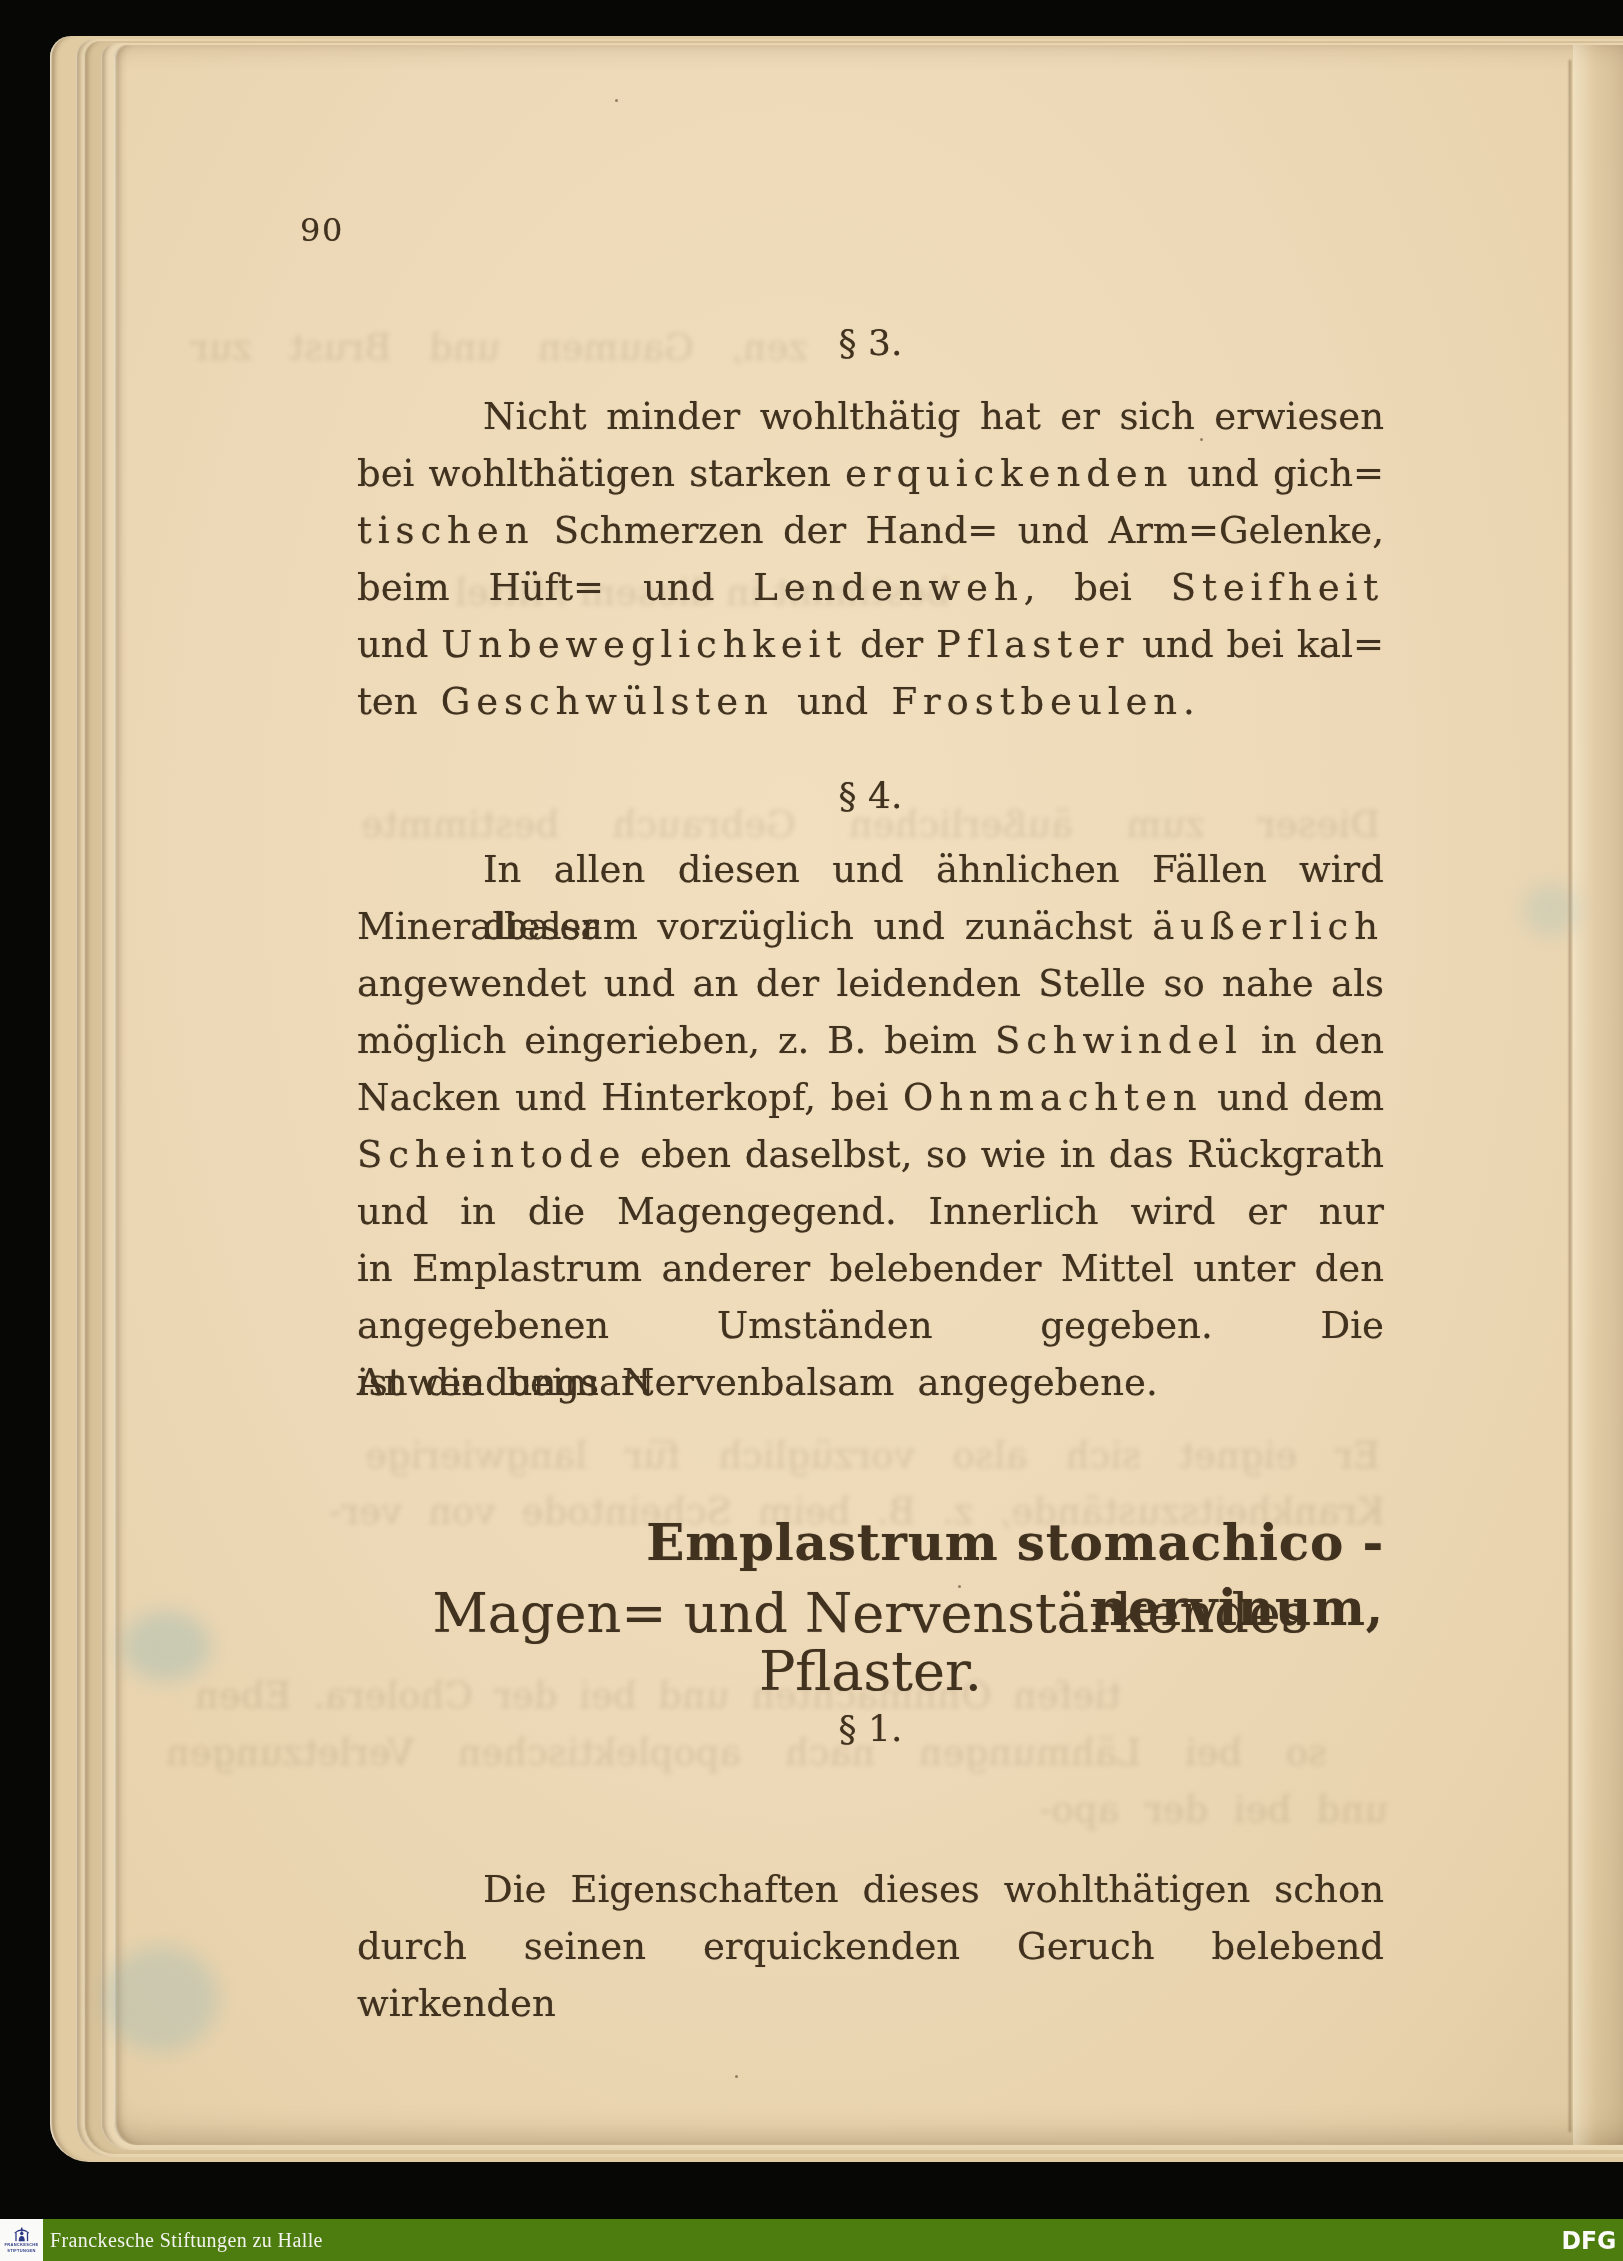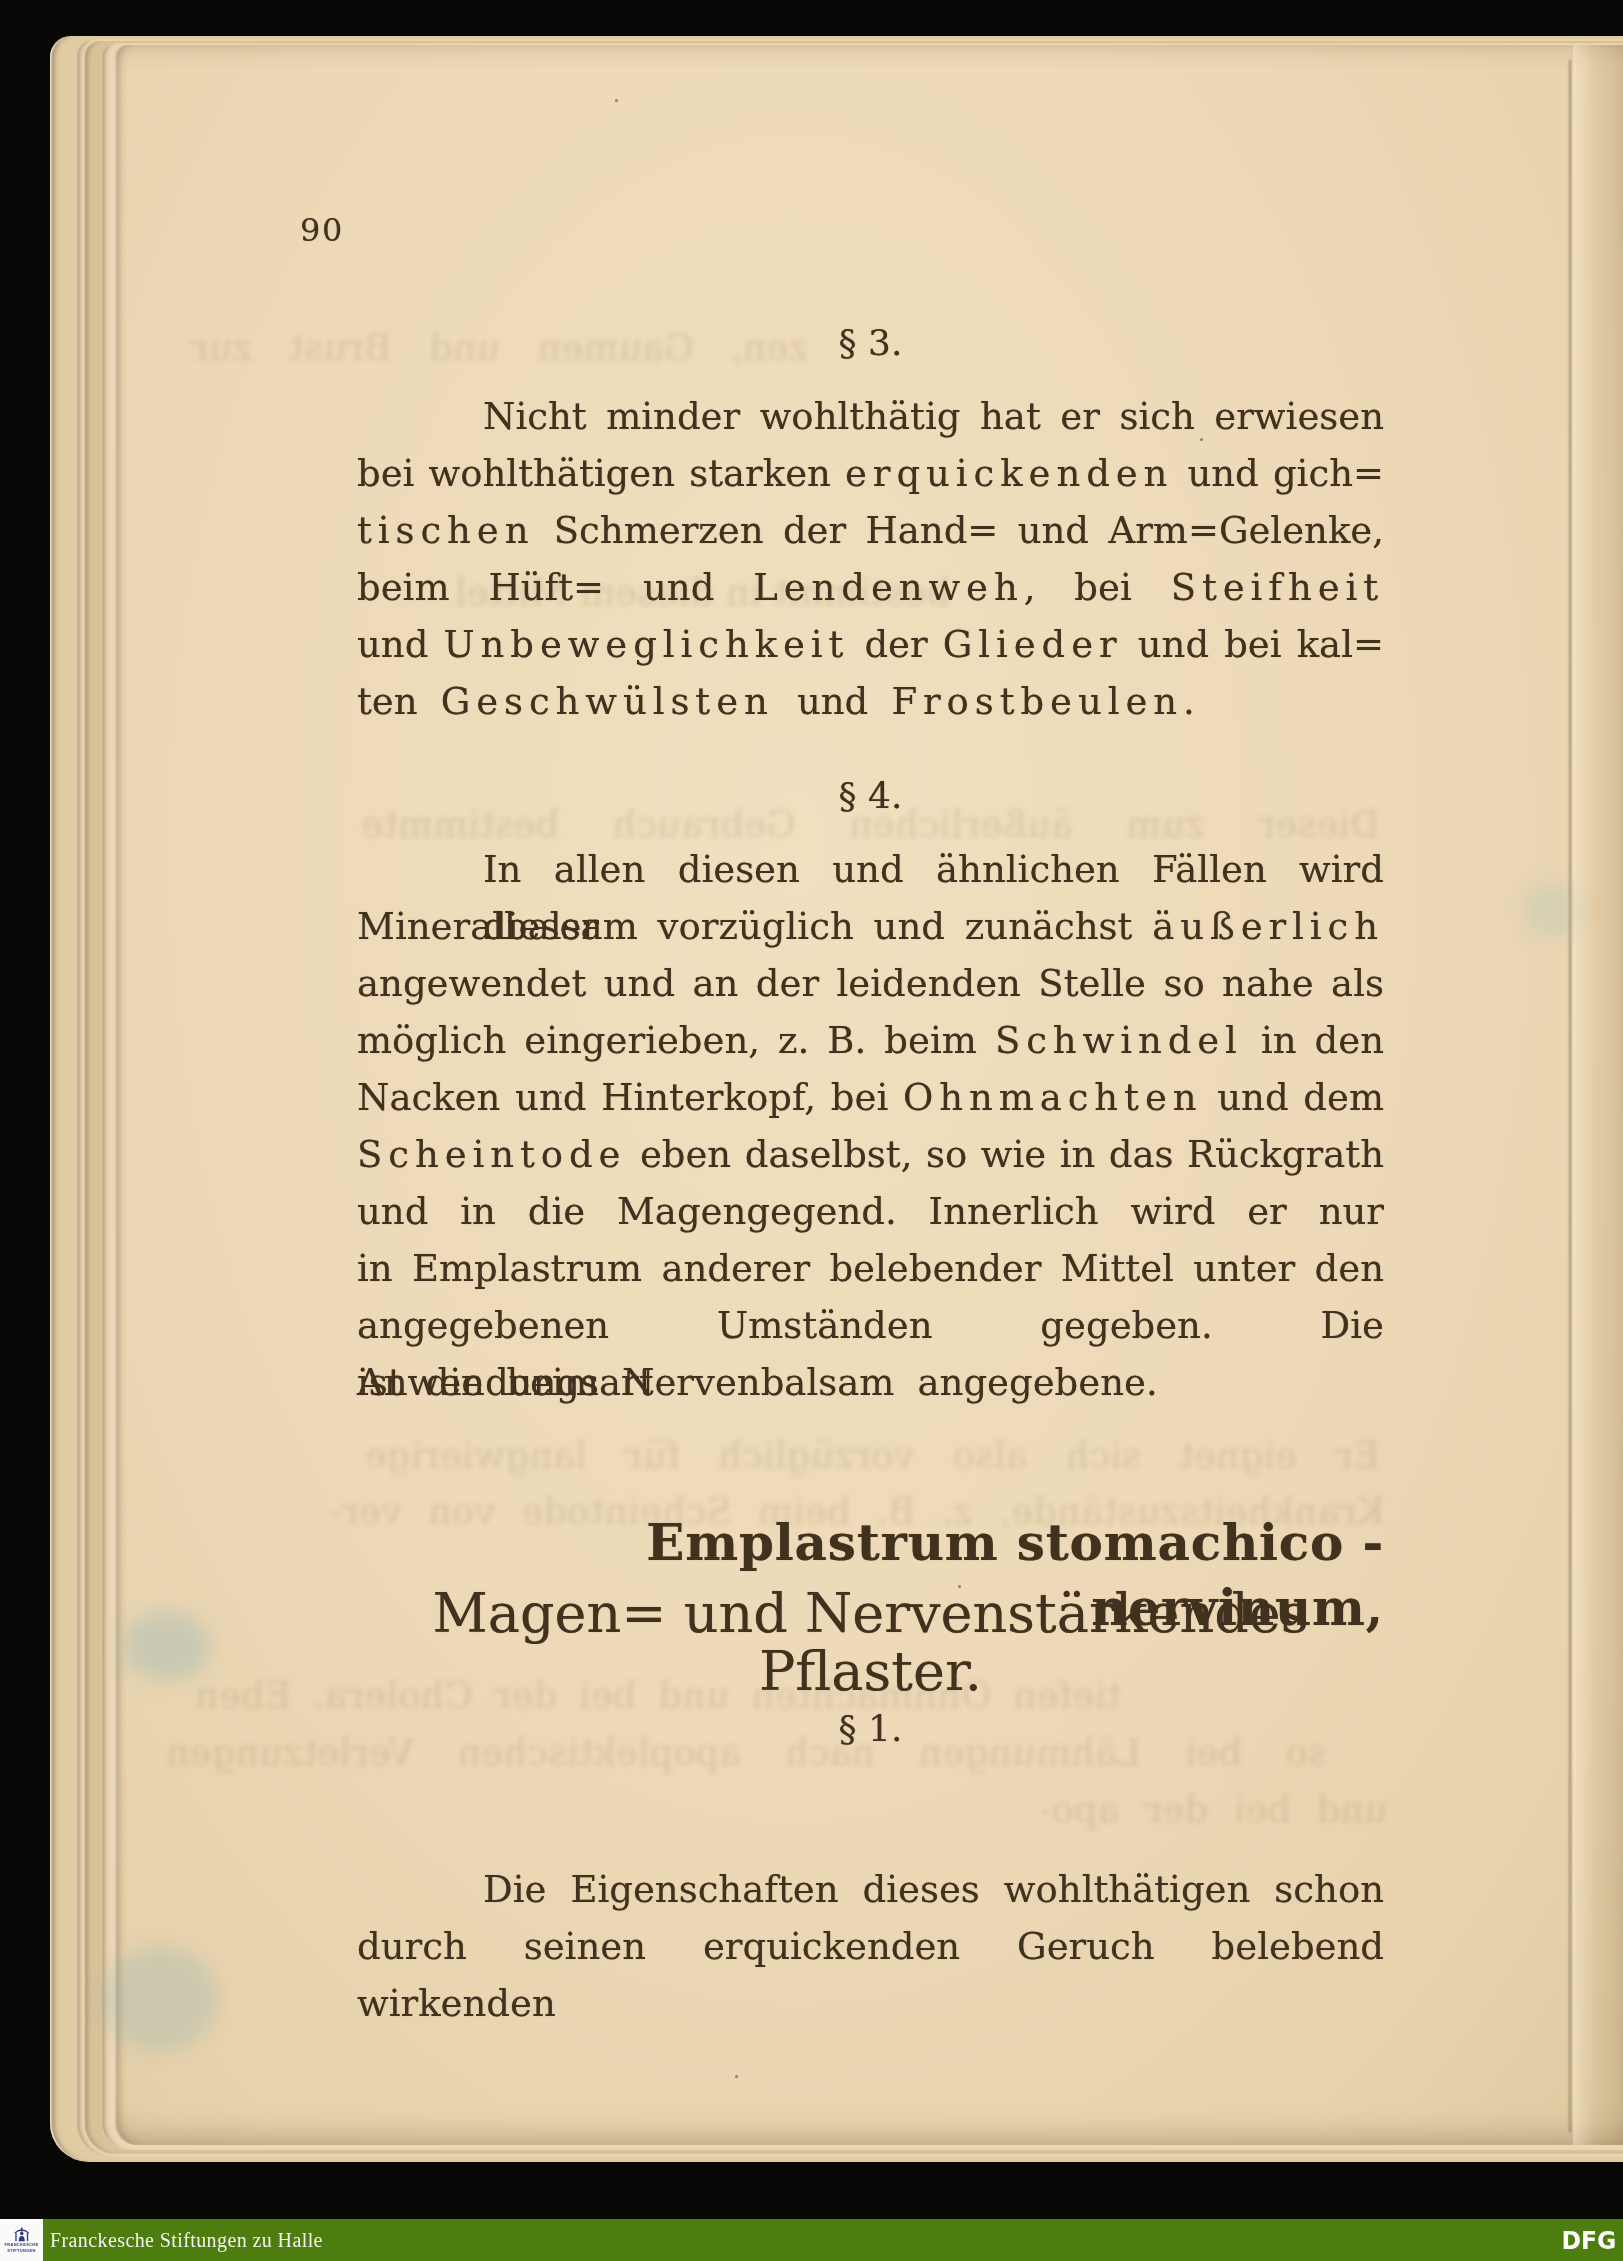--- a/index.html
+++ b/index.html
@@ -87,21 +87,21 @@
   <div class="speck" style="left:735px;top:2075px;"></div>
 
   <div class="ink" id="pagenum">90</div>
 
   <div class="ink col shead" id="h3">§ 3.</div>
   <div class="ink col" id="p3">
       <div class="tline indent"><span>Nicht minder wohlthätig hat er sich erwiesen</span></div>
       <div class="tline"><span>bei wohlthätigen starken </span><span class="sperr">erquickenden</span><span> und gich=</span></div>
       <div class="tline"><span class="sperr">tischen</span><span> Schmerzen der Hand= und Arm=Gelenke,</span></div>
       <div class="tline"><span>beim Hüft= und </span><span class="sperr">Lendenweh</span><span>, bei </span><span class="sperr">Steifheit</span></div>
-      <div class="tline"><span>und </span><span class="sperr">Unbeweglichkeit</span><span> der </span><span class="sperr">Glieder</span><span> und bei kal=</span></div>
+      <div class="tline"><span>und </span><span class="sperr">Unbeweglichkeit</span><span> der </span><span class="sperr">Pflaster</span><span> und bei kal=</span></div>
       <div class="tline lastline"><span>ten </span><span class="sperr">Geschwülsten</span><span> und </span><span class="sperr">Frostbeulen</span><span>.</span></div>
     </div>
 
   <div class="ink col shead" id="h4">§ 4.</div>
   <div class="ink col" id="p4">
       <div class="tline indent"><span>In allen diesen und ähnlichen Fällen wird dieser</span></div>
       <div class="tline"><span>Mineralbalsam vorzüglich und zunächst </span><span class="sperr">äußerlich</span></div>
       <div class="tline"><span>angewendet und an der leidenden Stelle so nahe als</span></div>
       <div class="tline"><span>möglich eingerieben, z. B. beim </span><span class="sperr">Schwindel</span><span> in den</span></div>
       <div class="tline"><span>Nacken und Hinterkopf, bei </span><span class="sperr">Ohnmachten</span><span> und dem</span></div>

